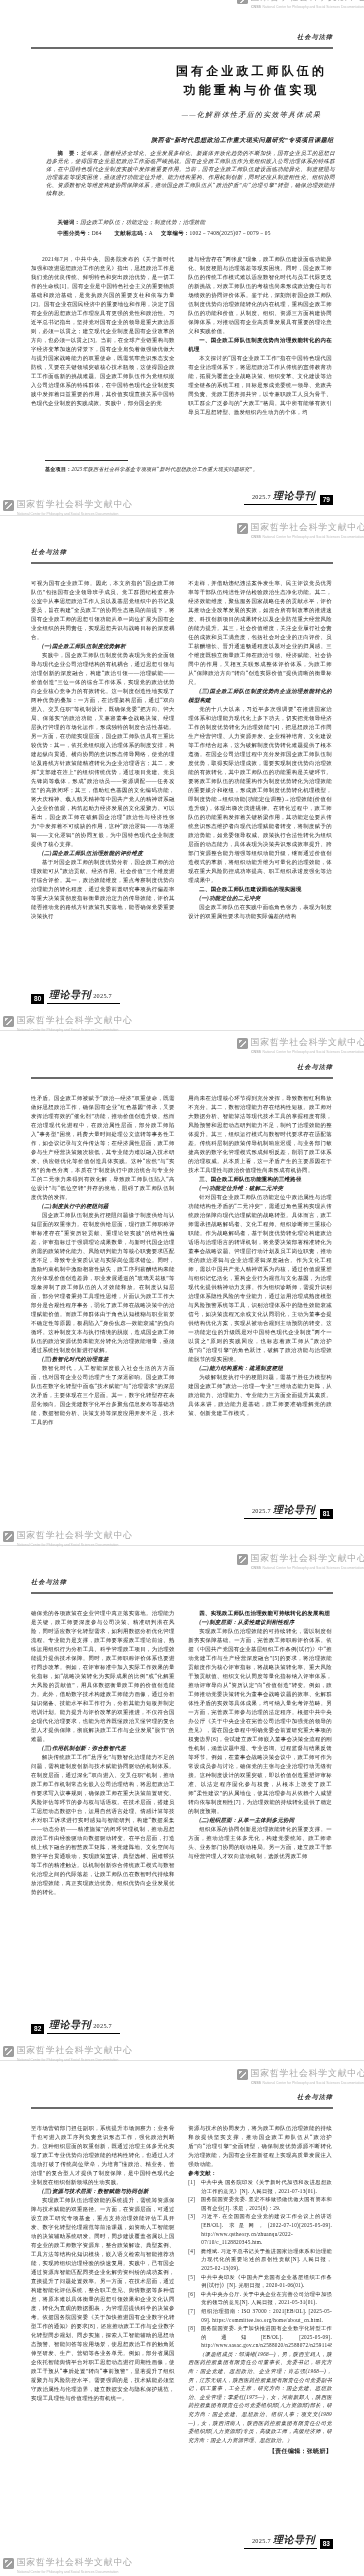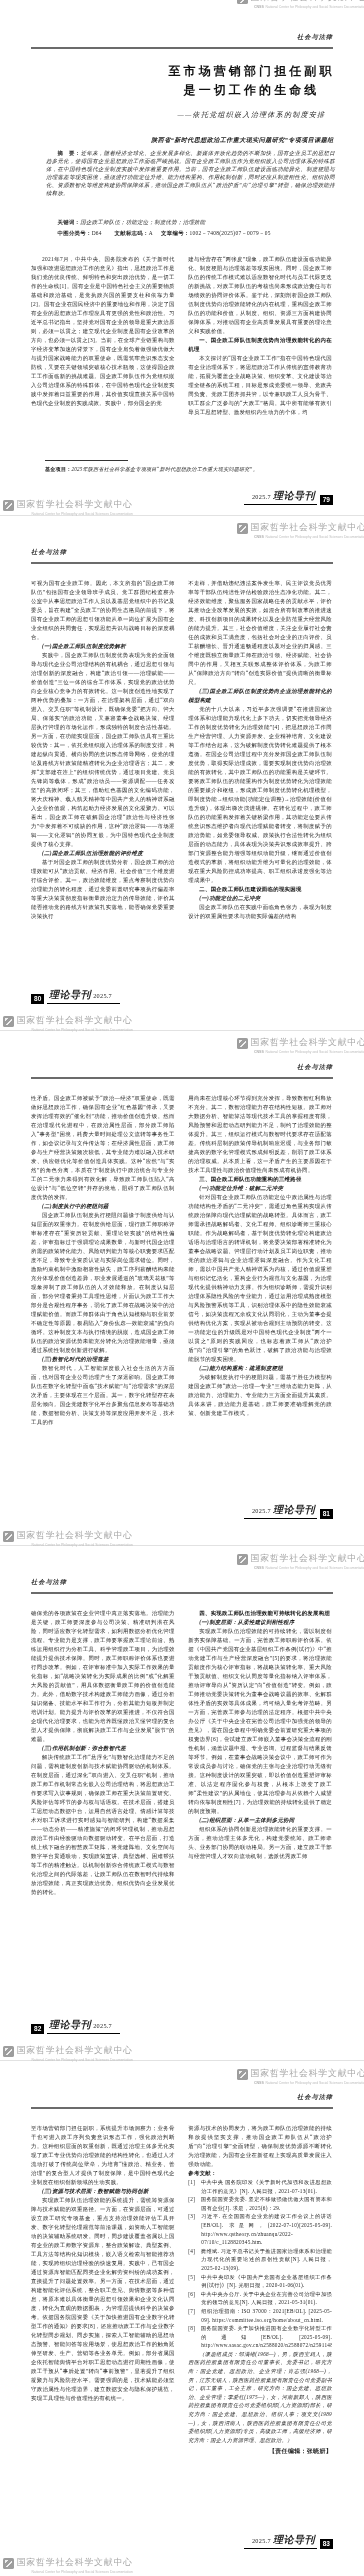--- a/index.html
+++ b/index.html
@@ -51,42 +51,42 @@
   .f-line{display:inline-block;border-bottom:1.3px solid #000;padding-bottom:1px;}
   .pfoot.odd .f-line{padding-left:8.3px;}
   .pfoot.even .f-line{padding-right:8.3px;}
   .f-issue{font-size:6.2px;letter-spacing:0.3px;}
   .f-name{font-style:italic;font-weight:bold;font-size:10px;letter-spacing:0.5px;margin:0 2.1px;}
   .f-box{display:inline-block;background:#000;color:#fff;font-weight:bold;
          font-family:"Liberation Sans","DejaVu Sans",sans-serif;font-size:6.5px;
          padding:1px 3.1px 1.6px 3.1px;vertical-align:bottom;}
   .pfoot.odd .f-box{margin-left:2.6px;} .pfoot.even .f-box{margin-right:2.6px;}
   
-  .wm{position:absolute;white-space:nowrap;pointer-events:none;text-align:right;}
+  .wm{position:absolute;white-space:nowrap;pointer-events:none;}
   .wm-row{display:flex;align-items:flex-end;gap:2.6px;}
   .wm-logo{width:11px;height:11px;background:#9d9d9d;border-radius:1.6px;position:relative;overflow:hidden;flex:0 0 auto;}
   .wm-logo::after{content:"";position:absolute;left:1.6px;top:1.6px;width:7.8px;height:7.8px;
                   background:linear-gradient(135deg,#fff 0 28%,transparent 28% 55%,#fff 55% 70%,transparent 70%);opacity:.85;}
   .wm-cn{font-size:8.9px;color:#a6a6a6;letter-spacing:0.8px;font-family:"Liberation Sans","DejaVu Sans",sans-serif;}
   .wm-en{font-size:3.4px;color:#bcbcbc;margin-top:0.5px;margin-left:14px;font-family:"Liberation Sans","DejaVu Sans",sans-serif;}
   .wm-en b{font-size:3.6px;color:#b0b0b0;margin-right:1.6px;}
 </style>
 </head>
 <body>
 
 <div class="doc">
 
   <section class="page" style="top:0;">
     <div class="phead right">社会与法律</div>
     <div class="prule"></div>
     <div class="title">
-      <div>至市场营销部门担任副职</div>
-      <div>是一切工作的生命线</div>
-    </div>
-    <div class="subtitle">——依托党组织嵌入治理体系的制度安排</div>
+      <div>国有企业政工师队伍的</div>
+      <div>功能重构与价值实现</div>
+    </div>
+    <div class="subtitle">——化解群体性矛盾的实效等具体成果</div>
     <div class="author">陕西省“新时代思想政治工作重大现实问题研究”专项项目课题组</div>
     <div class="abstract"><b>摘　要：</b><span>近年来，随着经济全球化、企业发展多样化、新媒体开放化趋势的不断加快，国有企业员工的思想日趋多元化，使得国有企业思想政治工作面临严峻挑战。国有企业政工师队伍作为党组织嵌入公司治理体系的特殊群体，在中国特色现代企业制度实践中发挥着重要作用。当前，国有企业政工师队伍建设面临功能异化、制度梗阻与治理落差等现实困境，亟须进行功能定位升维、能力结构重构、作用机制创新，同时还应从制度刚性化、组织协同化、资源数智化等维度构建协同保障体系，推动国企政工师队伍从“政治护盾”向“治理引擎”转型，确保治理效能持续释放。</span></div>
     <div class="kwline kw"><b>关键词：</b><span>国企政工师队伍；功能定位；制度优势；治理效能</span></div>
     <div class="kwline clc">
       <b>中图分类号：</b><span>D64</span>
       <span style="display:inline-block;width:9.4px;"></span>
       <b>文献标志码：</b><span>A</span>
       <span style="display:inline-block;width:5.2px;"></span>
       <b>文章编号：</b><span>1002－7408(2025)07－0079－05</span>
     </div>

